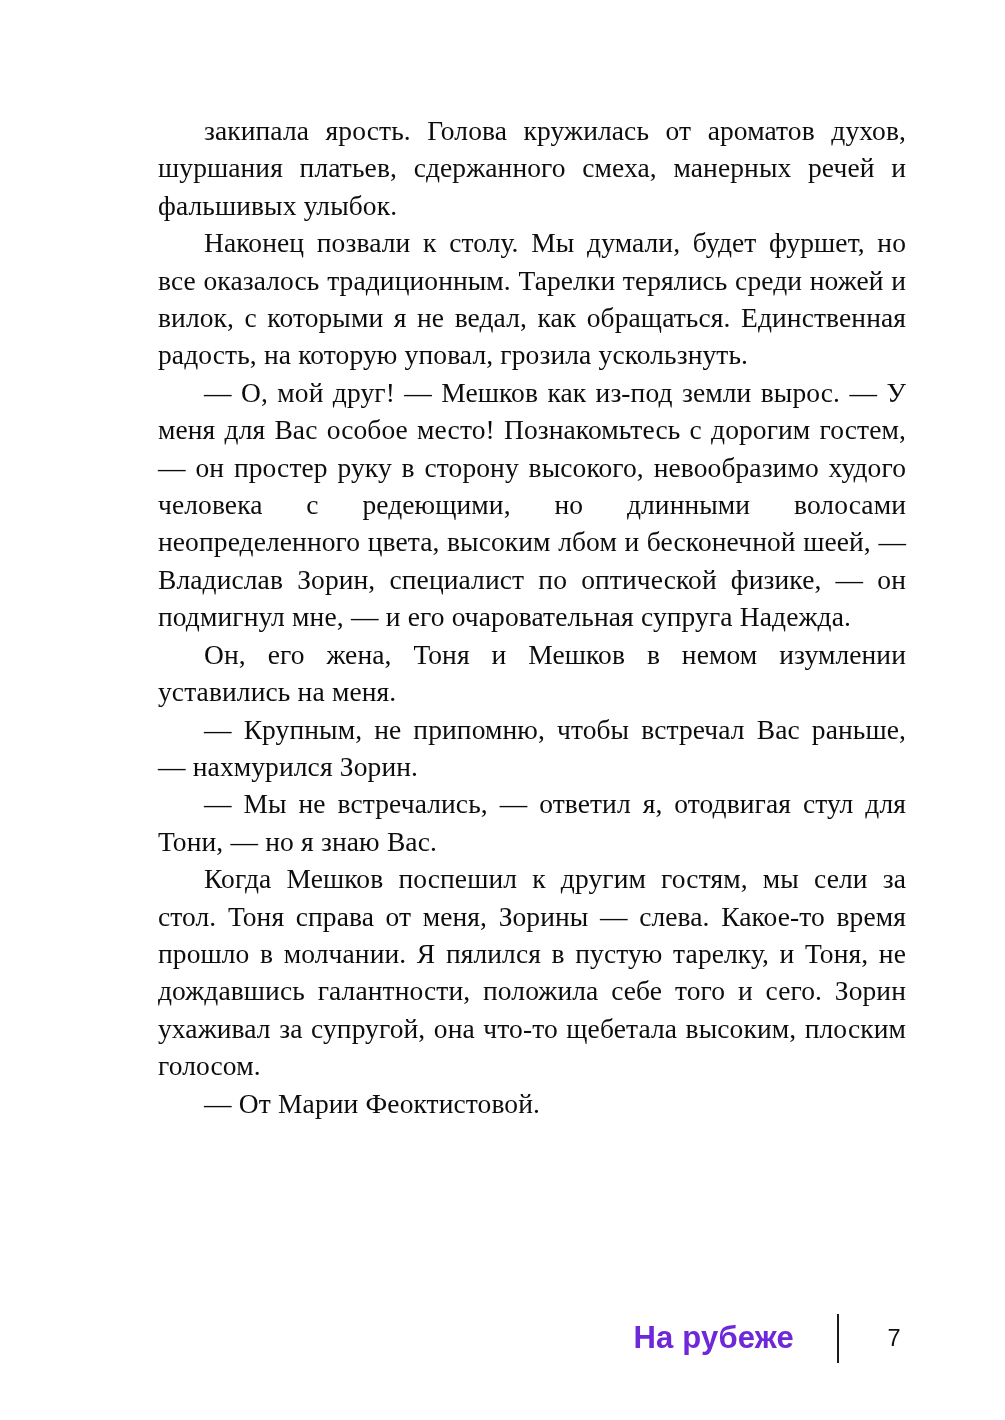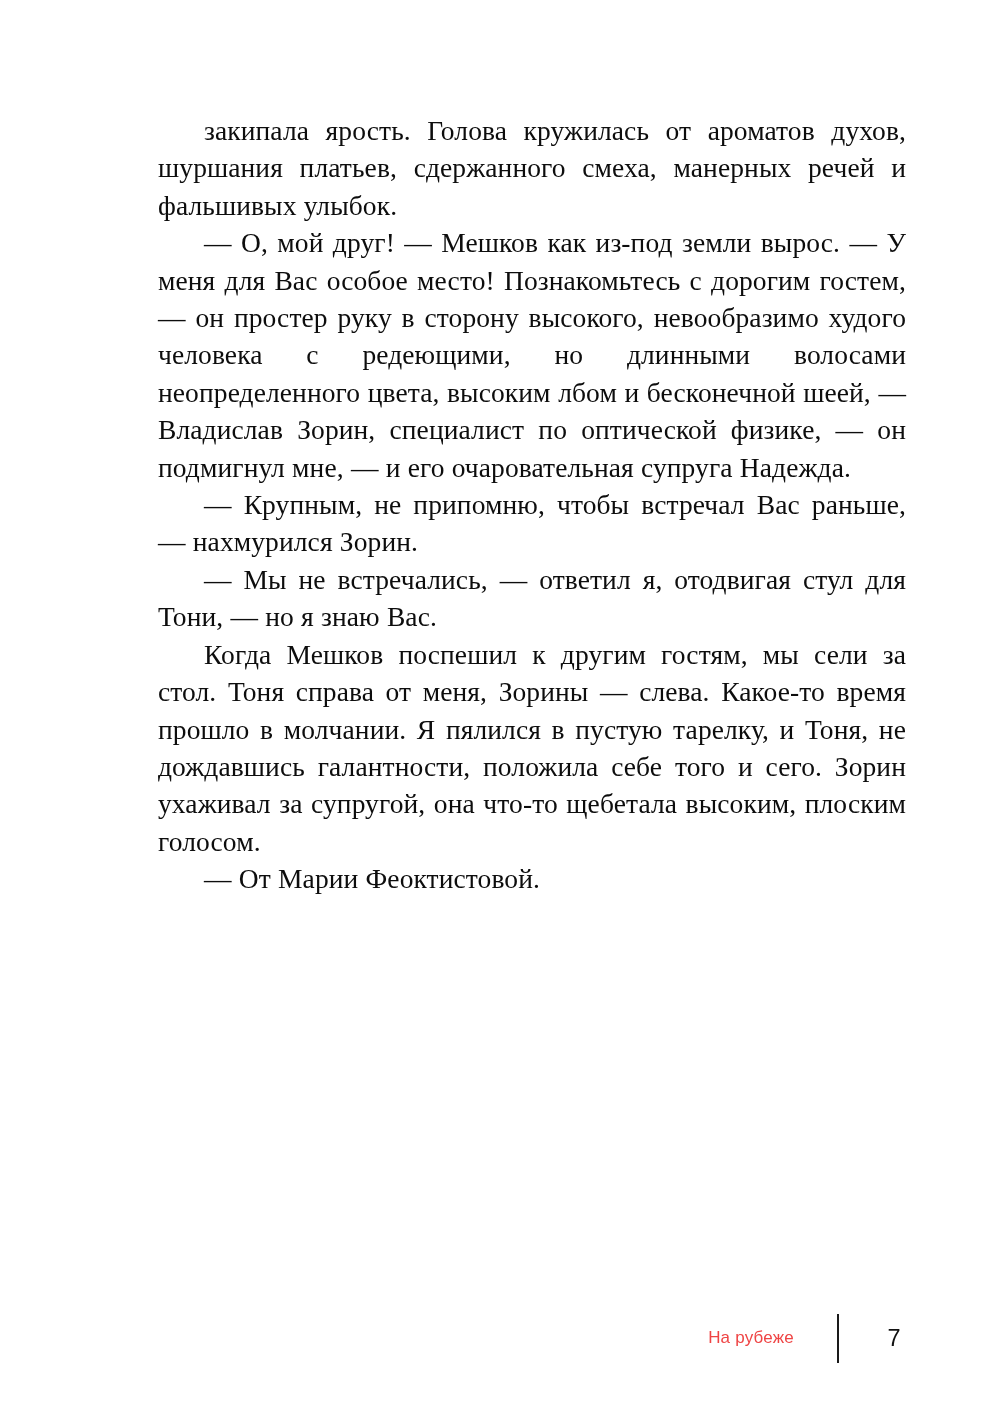--- a/index.html
+++ b/index.html
@@ -63,25 +63,26 @@
     right: 0;
     top: 0;
     display: flex;
     flex-direction: row;
     align-items: center;
     height: 56px;
   }
 
   .running-title {
     font-family: "Liberation Sans", "DejaVu Sans", sans-serif;
-    font-size: 17px;
+    font-size: 31px;
     line-height: 26px;
-    color: #ef4444;
+    color: #6d28d9;
     letter-spacing: 0.2px;
     white-space: nowrap;
+    font-weight: bold;
   }
 
   .footer-divider {
     width: 2px;
     height: 49px;
     background: #1a1a1a;
     margin-left: 43px;
     margin-right: 43px;
   }
 
@@ -94,21 +95,23 @@
     text-align: center;
   }
 </style>
 </head>
 <body>
 
 <div class="page">
 
   <div class="text-block">
     <p class="para">закипала ярость. Голова кружилась от ароматов духов, шуршания платьев, сдержанного смеха, манерных речей и фальшивых улыбок.</p>
+    <p class="para">Наконец позвали к столу. Мы думали, будет фуршет, но все оказалось традиционным. Тарелки терялись среди ножей и вилок, с которыми я не ведал, как обращаться. Единственная радость, на которую уповал, грозила ускользнуть.</p>
     <p class="para">— О, мой друг! — Мешков как из-под земли вырос. — У меня для Вас особое место! Познакомьтесь с дорогим гостем, — он простер руку в сторону высокого, невообразимо худого человека с редеющими, но длинными волосами неопределенного цвета, высоким лбом и бесконечной шеей, — Владислав Зорин, специалист по оптической физике, — он подмигнул мне, — и его очаровательная супруга Надежда.</p>
+    <p class="para">Он, его жена, Тоня и Мешков в немом изумлении уставились на меня.</p>
     <p class="para">— Крупным, не припомню, чтобы встречал Вас раньше, — нахмурился Зорин.</p>
     <p class="para">— Мы не встречались, — ответил я, отодвигая стул для Тони, — но я знаю Вас.</p>
     <p class="para">Когда Мешков поспешил к другим гостям, мы сели за стол. Тоня справа от меня, Зорины — слева. Какое-то время прошло в молчании. Я пялился в пустую тарелку, и Тоня, не дождавшись галантности, положила себе того и сего. Зорин ухаживал за супругой, она что-то щебетала высоким, плоским голосом.</p>
     <p class="para last-full">— От Марии Феоктистовой.</p>
   </div>
 
   <div class="footer">
     <div class="footer-inner">
       <div class="running-title">На рубеже</div>
       <div class="footer-divider"></div>

